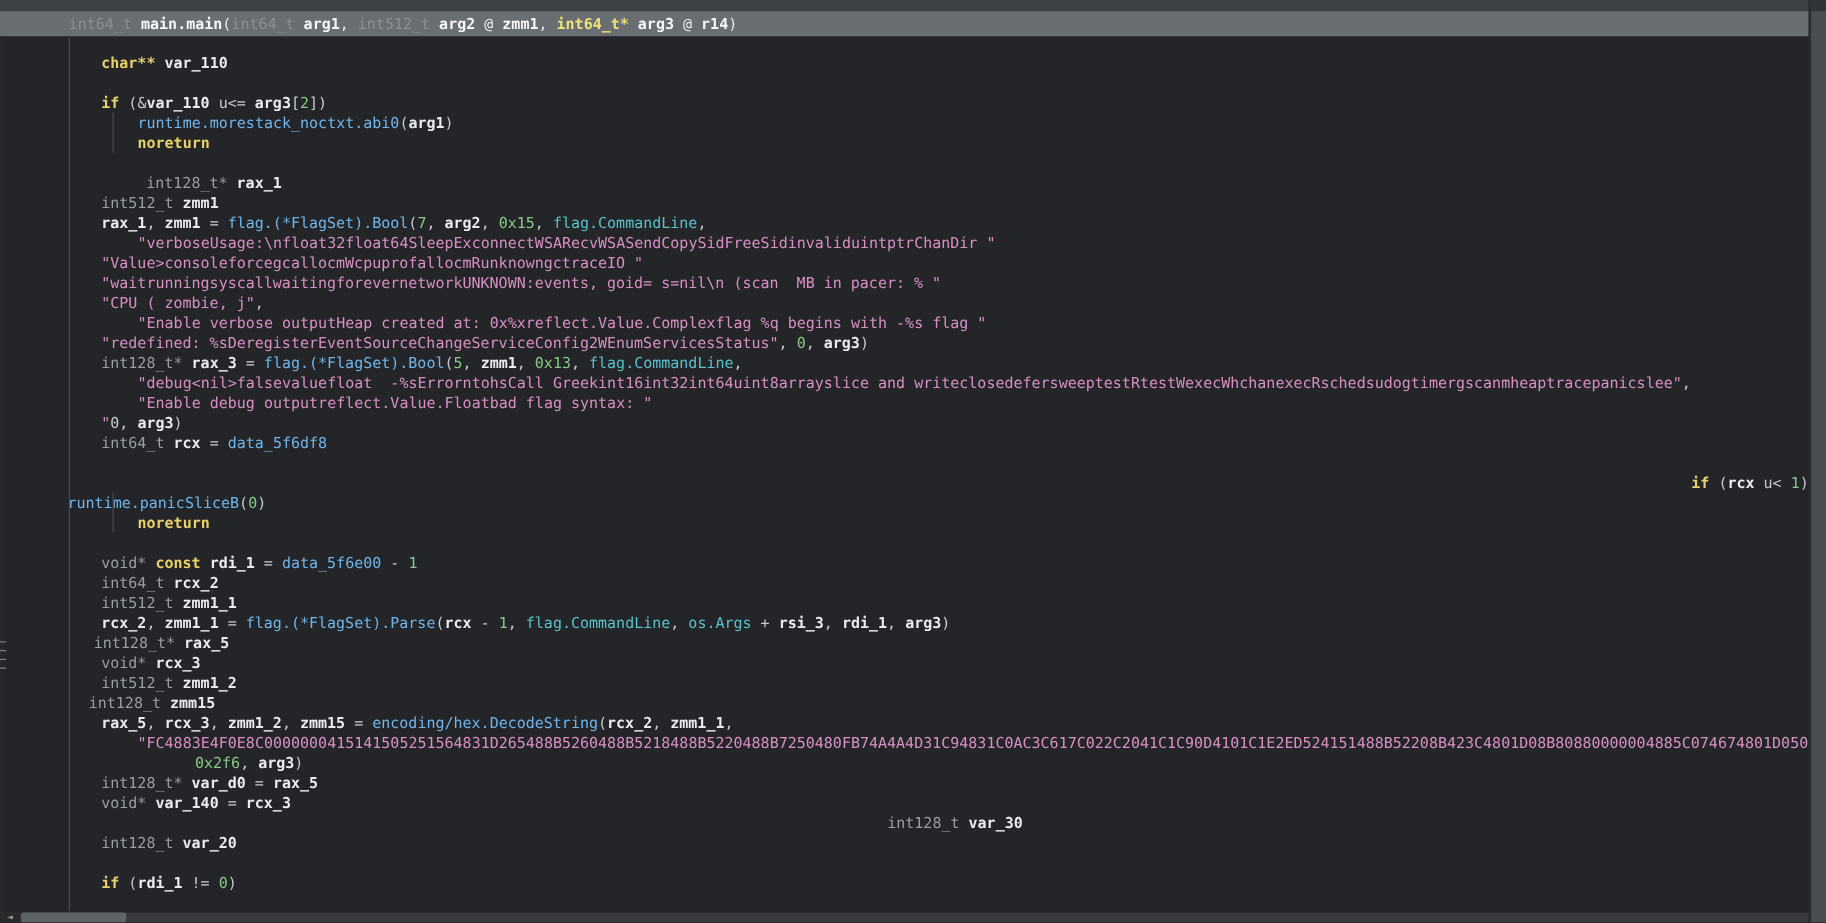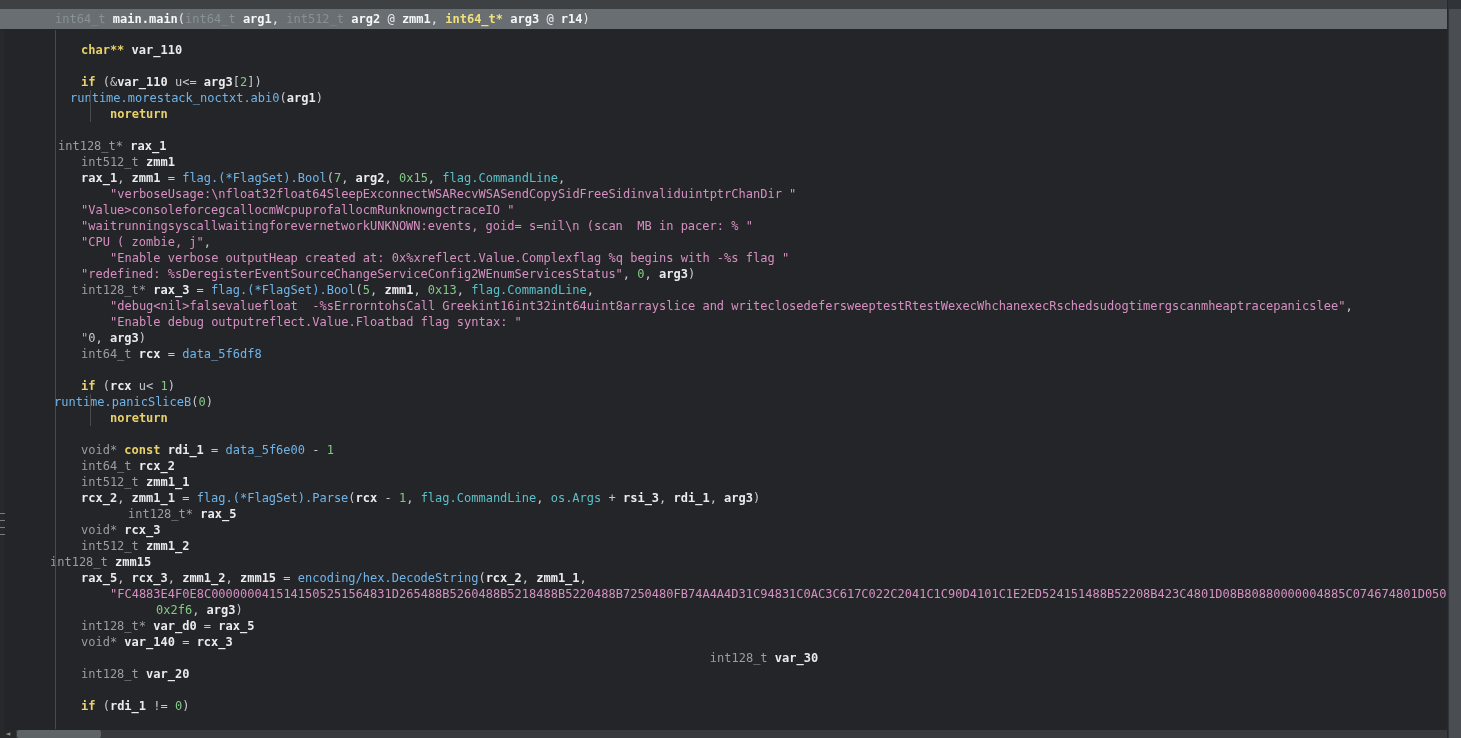--- a/index.html
+++ b/index.html
@@ -55,50 +55,50 @@
 
 <div class="top-strip"></div>
 
 <div class="fn-header"><span class="tk hty">int64_t</span><span class="tk hpl"> </span><span class="tk hvar">main.main</span><span class="tk hpl">(</span><span class="tk hty">int64_t</span><span class="tk hpl"> </span><span class="tk hvar">arg1</span><span class="tk hpl">, </span><span class="tk hty">int512_t</span><span class="tk hpl"> </span><span class="tk hvar">arg2</span><span class="tk hpl"> @ </span><span class="tk hvar">zmm1</span><span class="tk hpl">, </span><span class="tk hkw">int64_t*</span><span class="tk hpl"> </span><span class="tk hvar">arg3</span><span class="tk hpl"> @ </span><span class="tk hvar">r14</span><span class="tk hpl">)</span></div>
 
 <div class="code-area">
   <div>
       <div class="line" style="padding-left: 81px;"><span class="tk kw">char**</span><span class="tk pl"> </span><span class="tk var">var_110</span></div>
       <div class="line" style="padding-left: 81px;"></div>
       <div class="line" style="padding-left: 81px;"><span class="tk kw">if</span><span class="tk pl"> (</span><span class="tk pl">&amp;</span><span class="tk var">var_110</span><span class="tk pl"> u&lt;= </span><span class="tk var">arg3</span><span class="tk pl">[</span><span class="tk num">2</span><span class="tk pl">])</span></div>
-      <div class="line" style="padding-left: 70px;"><span class="g"></span><span class="tk fn">runtime.morestack_noctxt.abi0</span><span class="tk pl">(</span><span class="tk var">arg1</span><span class="tk pl">)</span></div>
+      <div class="line" style="padding-left: 110px;"><span class="g"></span><span class="tk fn">runtime.morestack_noctxt.abi0</span><span class="tk pl">(</span><span class="tk var">arg1</span><span class="tk pl">)</span></div>
       <div class="line" style="padding-left: 110px;"><span class="g"></span><span class="tk kw">noreturn</span></div>
       <div class="line" style="padding-left: 81px;"></div>
-      <div class="line" style="padding-left: 58px;"><span class="tk ty">int128_t*</span><span class="tk pl"> </span><span class="tk var">rax_1</span></div>
+      <div class="line" style="padding-left: 81px; margin-left: 36px;"><span class="tk ty">int128_t*</span><span class="tk pl"> </span><span class="tk var">rax_1</span></div>
       <div class="line" style="padding-left: 81px;"><span class="tk ty">int512_t</span><span class="tk pl"> </span><span class="tk var">zmm1</span></div>
       <div class="line" style="padding-left: 81px;"><span class="tk var">rax_1</span><span class="tk pl">, </span><span class="tk var">zmm1</span><span class="tk pl"> = </span><span class="tk fn">flag.(*FlagSet).Bool</span><span class="tk pl">(</span><span class="tk num">7</span><span class="tk pl">, </span><span class="tk var">arg2</span><span class="tk pl">, </span><span class="tk num">0x15</span><span class="tk pl">, </span><span class="tk dat">flag.CommandLine</span><span class="tk pl">,</span></div>
       <div class="line" style="padding-left: 110px;"><span class="tk str">"verboseUsage:\nfloat32float64SleepExconnectWSARecvWSASendCopySidFreeSidinvaliduintptrChanDir "</span></div>
       <div class="line" style="padding-left: 81px;"><span class="tk str">"Value&gt;consoleforcegcallocmWcpuprofallocmRunknowngctraceIO "</span></div>
       <div class="line" style="padding-left: 81px;"><span class="tk str">"waitrunningsyscallwaitingforevernetworkUNKNOWN:events, goid= s=nil\n (scan  MB in pacer: % "</span></div>
       <div class="line" style="padding-left: 81px;"><span class="tk str">"CPU ( zombie, j"</span><span class="tk pl">,</span></div>
       <div class="line" style="padding-left: 110px;"><span class="tk str">"Enable verbose outputHeap created at: 0x%xreflect.Value.Complexflag %q begins with -%s flag "</span></div>
       <div class="line" style="padding-left: 81px;"><span class="tk str">"redefined: %sDeregisterEventSourceChangeServiceConfig2WEnumServicesStatus"</span><span class="tk pl">, </span><span class="tk num">0</span><span class="tk pl">, </span><span class="tk var">arg3</span><span class="tk pl">)</span></div>
       <div class="line" style="padding-left: 81px;"><span class="tk ty">int128_t*</span><span class="tk pl"> </span><span class="tk var">rax_3</span><span class="tk pl"> = </span><span class="tk fn">flag.(*FlagSet).Bool</span><span class="tk pl">(</span><span class="tk num">5</span><span class="tk pl">, </span><span class="tk var">zmm1</span><span class="tk pl">, </span><span class="tk num">0x13</span><span class="tk pl">, </span><span class="tk dat">flag.CommandLine</span><span class="tk pl">,</span></div>
       <div class="line" style="padding-left: 110px;"><span class="tk str">"debug&lt;nil&gt;falsevaluefloat  -%sErrorntohsCall Greekint16int32int64uint8arrayslice and writeclosedefersweeptestRtestWexecWhchanexecRschedsudogtimergscanmheaptracepanicslee"</span><span class="tk pl">,</span></div>
       <div class="line" style="padding-left: 110px;"><span class="tk str">"Enable debug outputreflect.Value.Floatbad flag syntax: "</span></div>
       <div class="line" style="padding-left: 81px;"><span class="tk str">"</span><span class="tk pl">0, </span><span class="tk var">arg3</span><span class="tk pl">)</span></div>
       <div class="line" style="padding-left: 81px;"><span class="tk ty">int64_t</span><span class="tk pl"> </span><span class="tk var">rcx</span><span class="tk pl"> = </span><span class="tk fn">data_5f6df8</span></div>
       <div class="line" style="padding-left: 81px;"></div>
-      <div class="line" style="padding-left: 81px;"><span class="tk kw">if</span><span class="tk pl"> (</span><span class="tk var">rcx</span><span class="tk pl"> u&lt; </span><span class="tk num">1</span><span class="tk pl">)</span></div>
+      <div class="line" style="padding-left: 81px; text-align: right;"><span class="tk kw">if</span><span class="tk pl"> (</span><span class="tk var">rcx</span><span class="tk pl"> u&lt; </span><span class="tk num">1</span><span class="tk pl">)</span></div>
       <div class="line" style="padding-left: 54px;"><span class="g"></span><span class="tk fn">runtime.panicSliceB</span><span class="tk pl">(</span><span class="tk num">0</span><span class="tk pl">)</span></div>
       <div class="line" style="padding-left: 110px;"><span class="g"></span><span class="tk kw">noreturn</span></div>
       <div class="line" style="padding-left: 81px;"></div>
       <div class="line" style="padding-left: 81px;"><span class="tk ty">void*</span><span class="tk pl"> </span><span class="tk kw">const</span><span class="tk pl"> </span><span class="tk var">rdi_1</span><span class="tk pl"> = </span><span class="tk fn">data_5f6e00</span><span class="tk pl"> - </span><span class="tk num">1</span></div>
       <div class="line" style="padding-left: 81px;"><span class="tk ty">int64_t</span><span class="tk pl"> </span><span class="tk var">rcx_2</span></div>
       <div class="line" style="padding-left: 81px;"><span class="tk ty">int512_t</span><span class="tk pl"> </span><span class="tk var">zmm1_1</span></div>
       <div class="line" style="padding-left: 81px;"><span class="tk var">rcx_2</span><span class="tk pl">, </span><span class="tk var">zmm1_1</span><span class="tk pl"> = </span><span class="tk fn">flag.(*FlagSet).Parse</span><span class="tk pl">(</span><span class="tk var">rcx</span><span class="tk pl"> - </span><span class="tk num">1</span><span class="tk pl">, </span><span class="tk dat">flag.CommandLine</span><span class="tk pl">, </span><span class="tk dat">os.Args</span><span class="tk pl"> + </span><span class="tk var">rsi_3</span><span class="tk pl">, </span><span class="tk var">rdi_1</span><span class="tk pl">, </span><span class="tk var">arg3</span><span class="tk pl">)</span></div>
-      <div class="line" style="padding-left: 104px; margin-left: 24px;"><span class="tk ty">int128_t*</span><span class="tk pl"> </span><span class="tk var">rax_5</span></div>
+      <div class="line" style="padding-left: 75px;"><span class="tk ty">int128_t*</span><span class="tk pl"> </span><span class="tk var">rax_5</span></div>
       <div class="line" style="padding-left: 81px;"><span class="tk ty">void*</span><span class="tk pl"> </span><span class="tk var">rcx_3</span></div>
       <div class="line" style="padding-left: 81px;"><span class="tk ty">int512_t</span><span class="tk pl"> </span><span class="tk var">zmm1_2</span></div>
-      <div class="line" style="padding-left: 50px;"><span class="tk ty">int128_t</span><span class="tk pl"> </span><span class="tk var">zmm15</span></div>
+      <div class="line" style="padding-left: 71px;"><span class="tk ty">int128_t</span><span class="tk pl"> </span><span class="tk var">zmm15</span></div>
       <div class="line" style="padding-left: 81px;"><span class="tk var">rax_5</span><span class="tk pl">, </span><span class="tk var">rcx_3</span><span class="tk pl">, </span><span class="tk var">zmm1_2</span><span class="tk pl">, </span><span class="tk var">zmm15</span><span class="tk pl"> = </span><span class="tk fn">encoding/hex.DecodeString</span><span class="tk pl">(</span><span class="tk var">rcx_2</span><span class="tk pl">, </span><span class="tk var">zmm1_1</span><span class="tk pl">,</span></div>
       <div class="line" style="padding-left: 110px;"><span class="tk str">"FC4883E4F0E8C0000000415141505251564831D265488B5260488B5218488B5220488B7250480FB74A4A4D31C94831C0AC3C617C022C2041C1C90D4101C1E2ED524151488B52208B423C4801D08B80880000004885C074674801D0508B48184</span></div>
       <div class="line" style="padding-left: 110px; margin-left: 46px;"><span class="tk num">0x2f6</span><span class="tk pl">, </span><span class="tk var">arg3</span><span class="tk pl">)</span></div>
       <div class="line" style="padding-left: 81px;"><span class="tk ty">int128_t*</span><span class="tk pl"> </span><span class="tk var">var_d0</span><span class="tk pl"> = </span><span class="tk var">rax_5</span></div>
       <div class="line" style="padding-left: 81px;"><span class="tk ty">void*</span><span class="tk pl"> </span><span class="tk var">var_140</span><span class="tk pl"> = </span><span class="tk var">rcx_3</span></div>
       <div class="line" style="padding-left: 81px; text-align: center;"><span class="tk ty">int128_t</span><span class="tk pl"> </span><span class="tk var">var_30</span></div>
       <div class="line" style="padding-left: 81px;"><span class="tk ty">int128_t</span><span class="tk pl"> </span><span class="tk var">var_20</span></div>
       <div class="line" style="padding-left: 81px;"></div>
       <div class="line" style="padding-left: 81px;"><span class="tk kw">if</span><span class="tk pl"> (</span><span class="tk var">rdi_1</span><span class="tk pl"> != </span><span class="tk num">0</span><span class="tk pl">)</span></div>
     </div>

